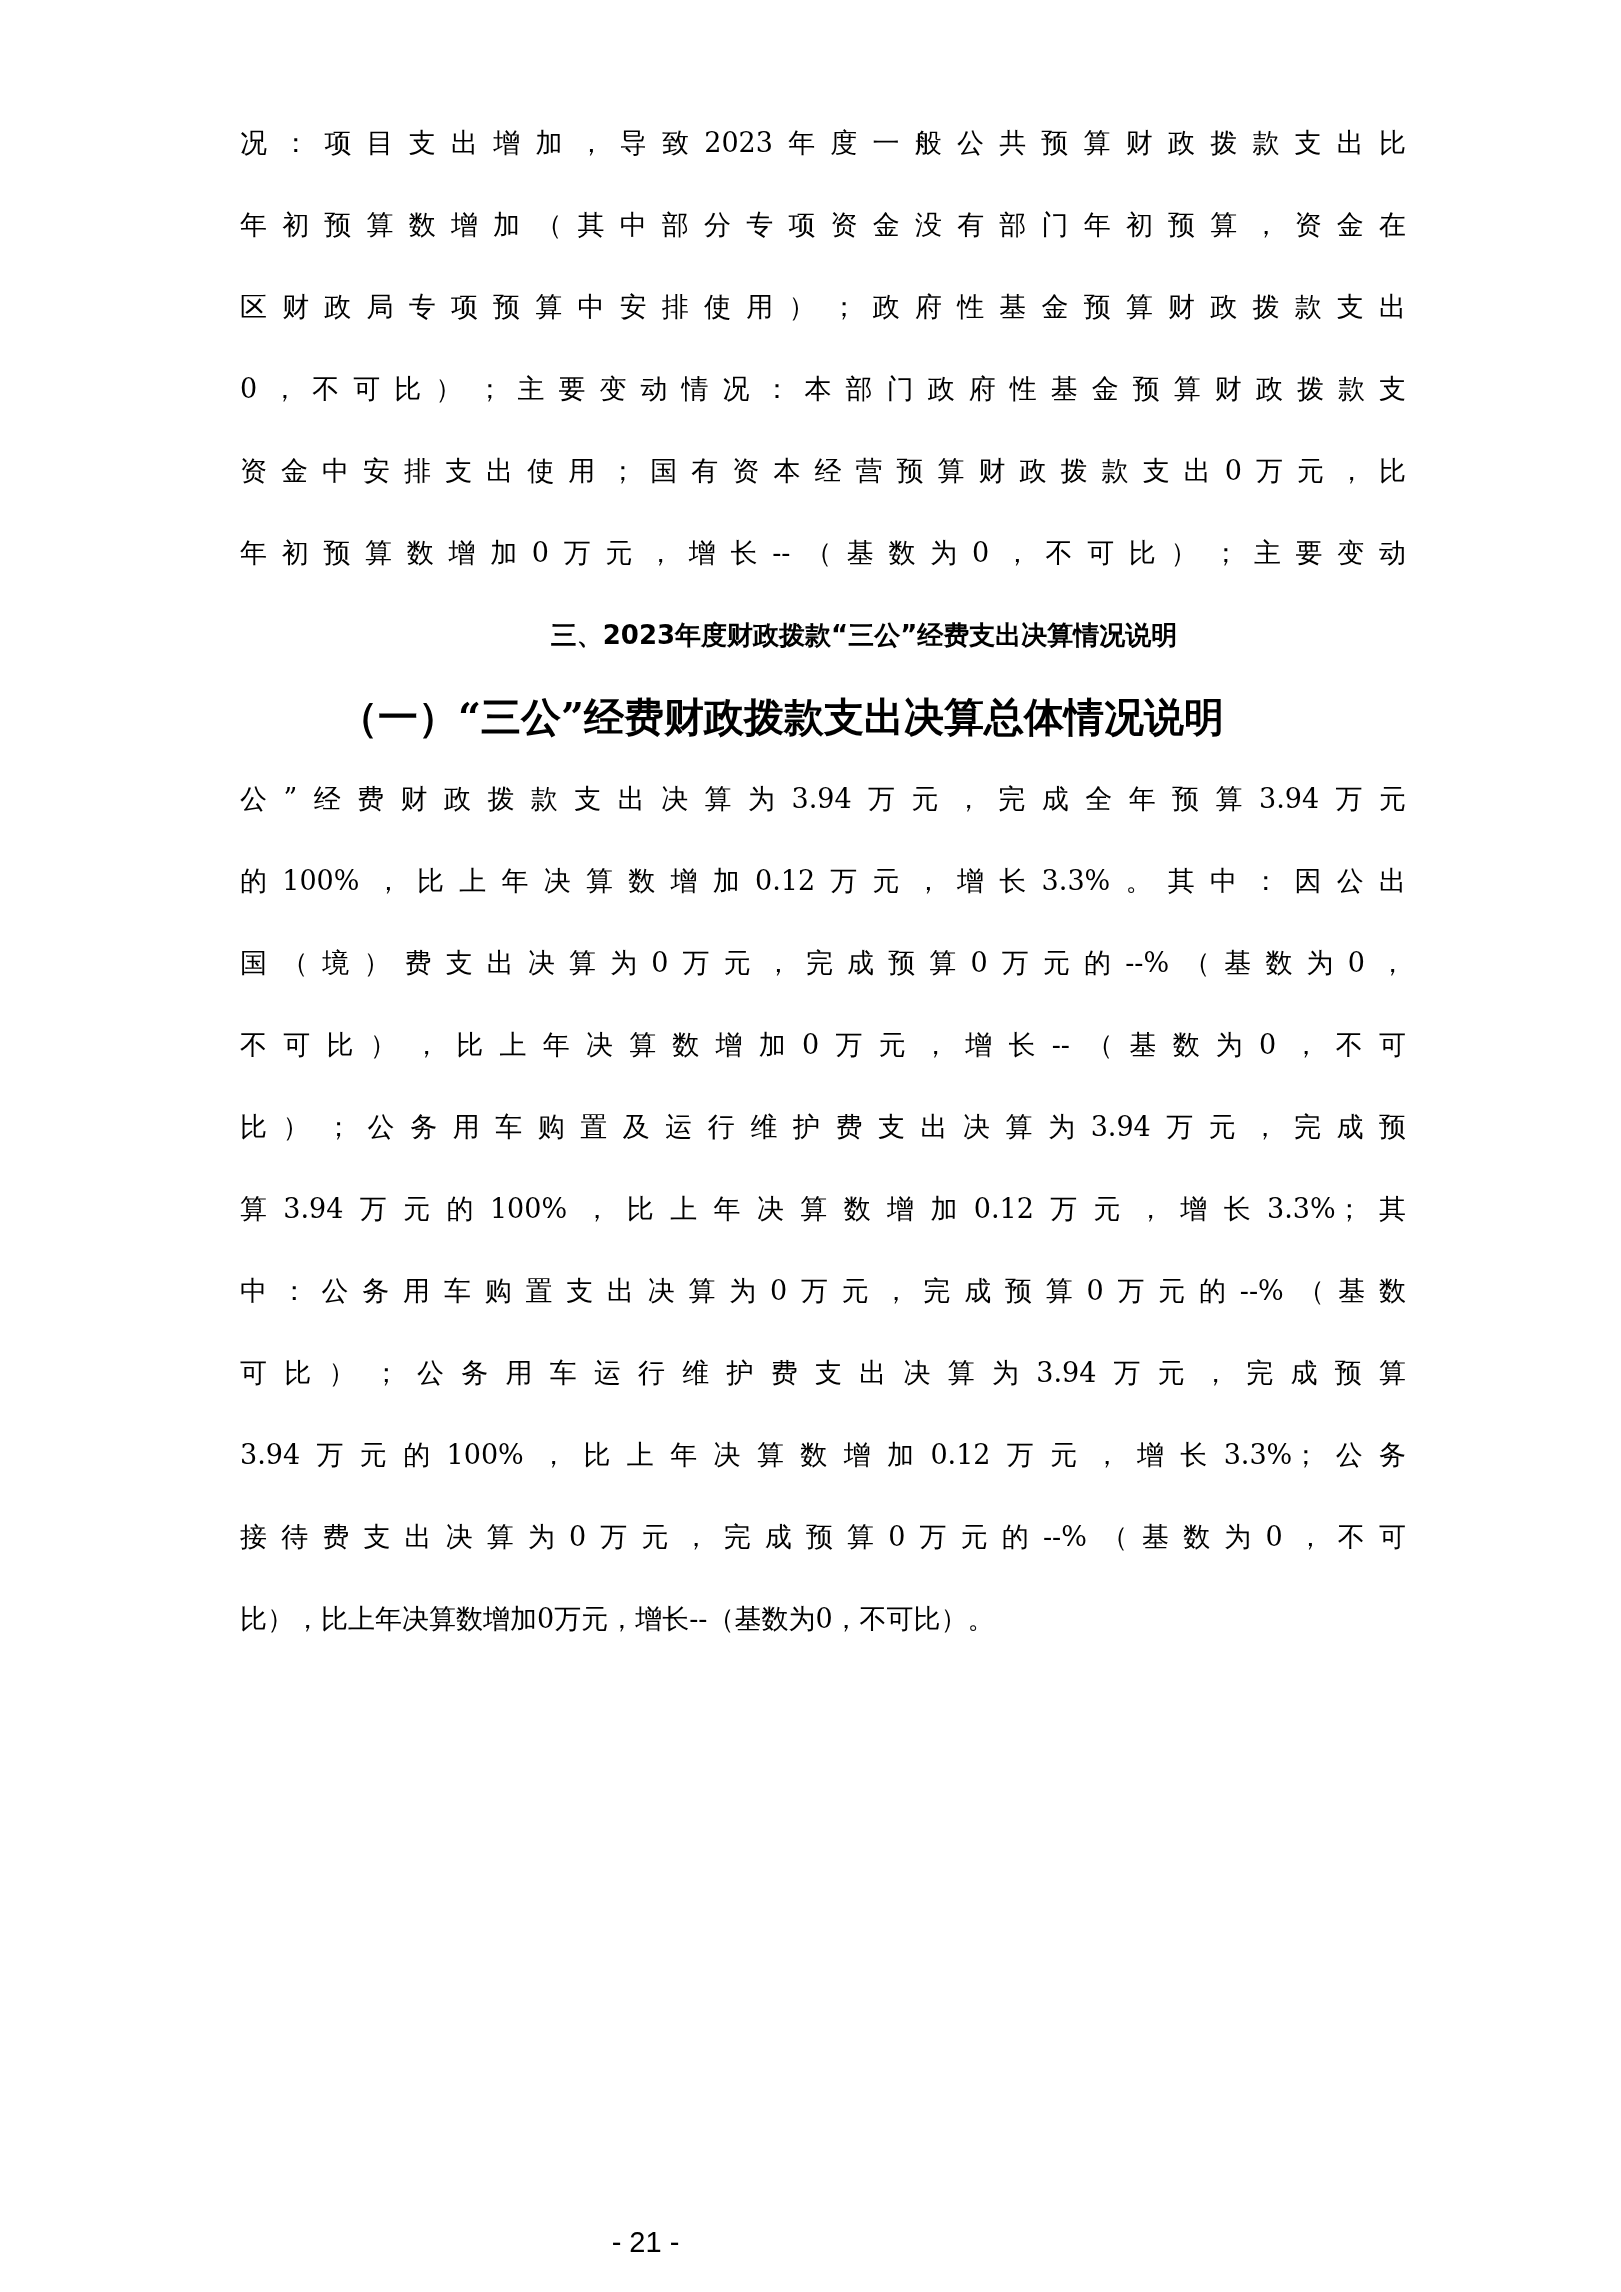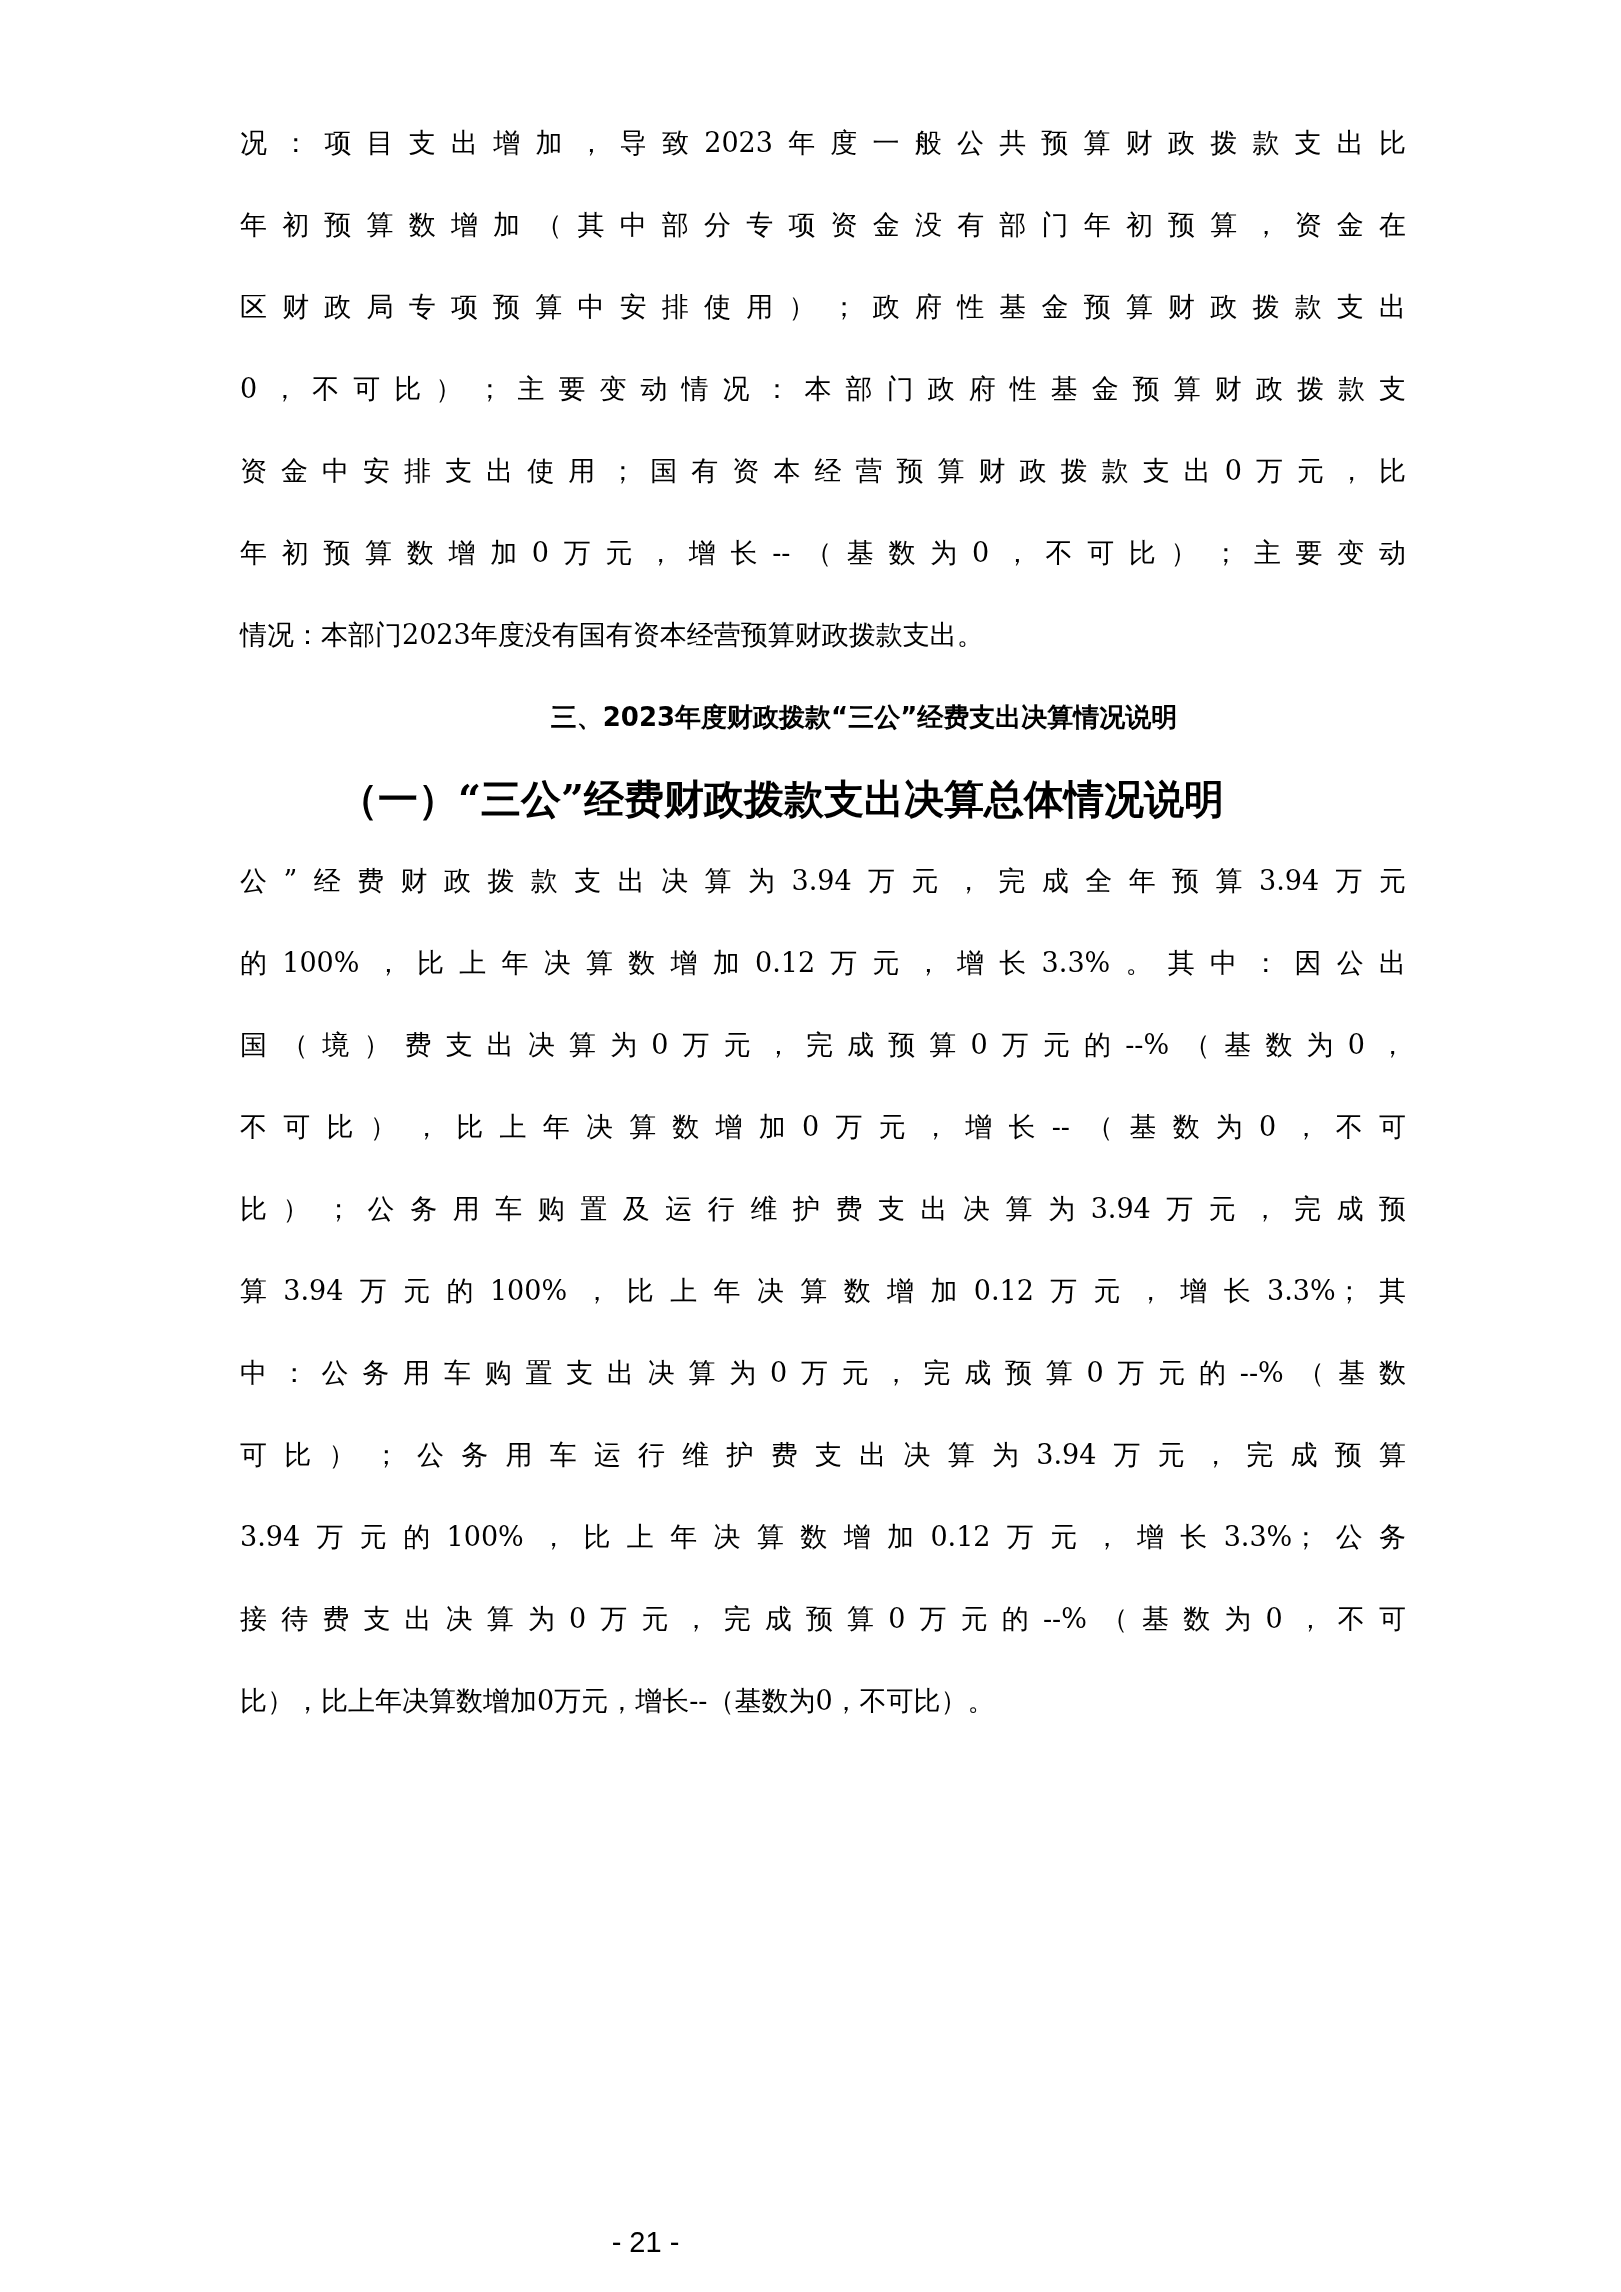--- a/index.html
+++ b/index.html
@@ -69,21 +69,20 @@
 <body>
 
 <div class="page">
   <div>
     <div class="line">况：项目支出增加，导致2023年度一般公共预算财政拨款支出比</div>
     <div class="line">年初预算数增加（其中部分专项资金没有部门年初预算，资金在</div>
     <div class="line">区财政局专项预算中安排使用）；政府性基金预算财政拨款支出</div>
     <div class="line">0，不可比）；主要变动情况：本部门政府性基金预算财政拨款支</div>
     <div class="line">资金中安排支出使用；国有资本经营预算财政拨款支出0万元，比</div>
     <div class="line">年初预算数增加0万元，增长--（基数为0，不可比）；主要变动</div>
-    <div class="line last">情况：本部门2023年度没有国有资本经营预算财政拨款支出。</div>
   </div>
 
   <div class="heading1">三、2023年度财政拨款“三公”经费支出决算情况说明</div>
   <div class="heading2">（一）“三公”经费财政拨款支出决算总体情况说明</div>
 
   <div>
     <div class="line">公”经费财政拨款支出决算为3.94万元，完成全年预算3.94万元</div>
     <div class="line">的100%，比上年决算数增加0.12万元，增长3.3%。其中：因公出</div>
     <div class="line">国（境）费支出决算为0万元，完成预算0万元的--%（基数为0，</div>
     <div class="line">不可比），比上年决算数增加0万元，增长--（基数为0，不可</div>

